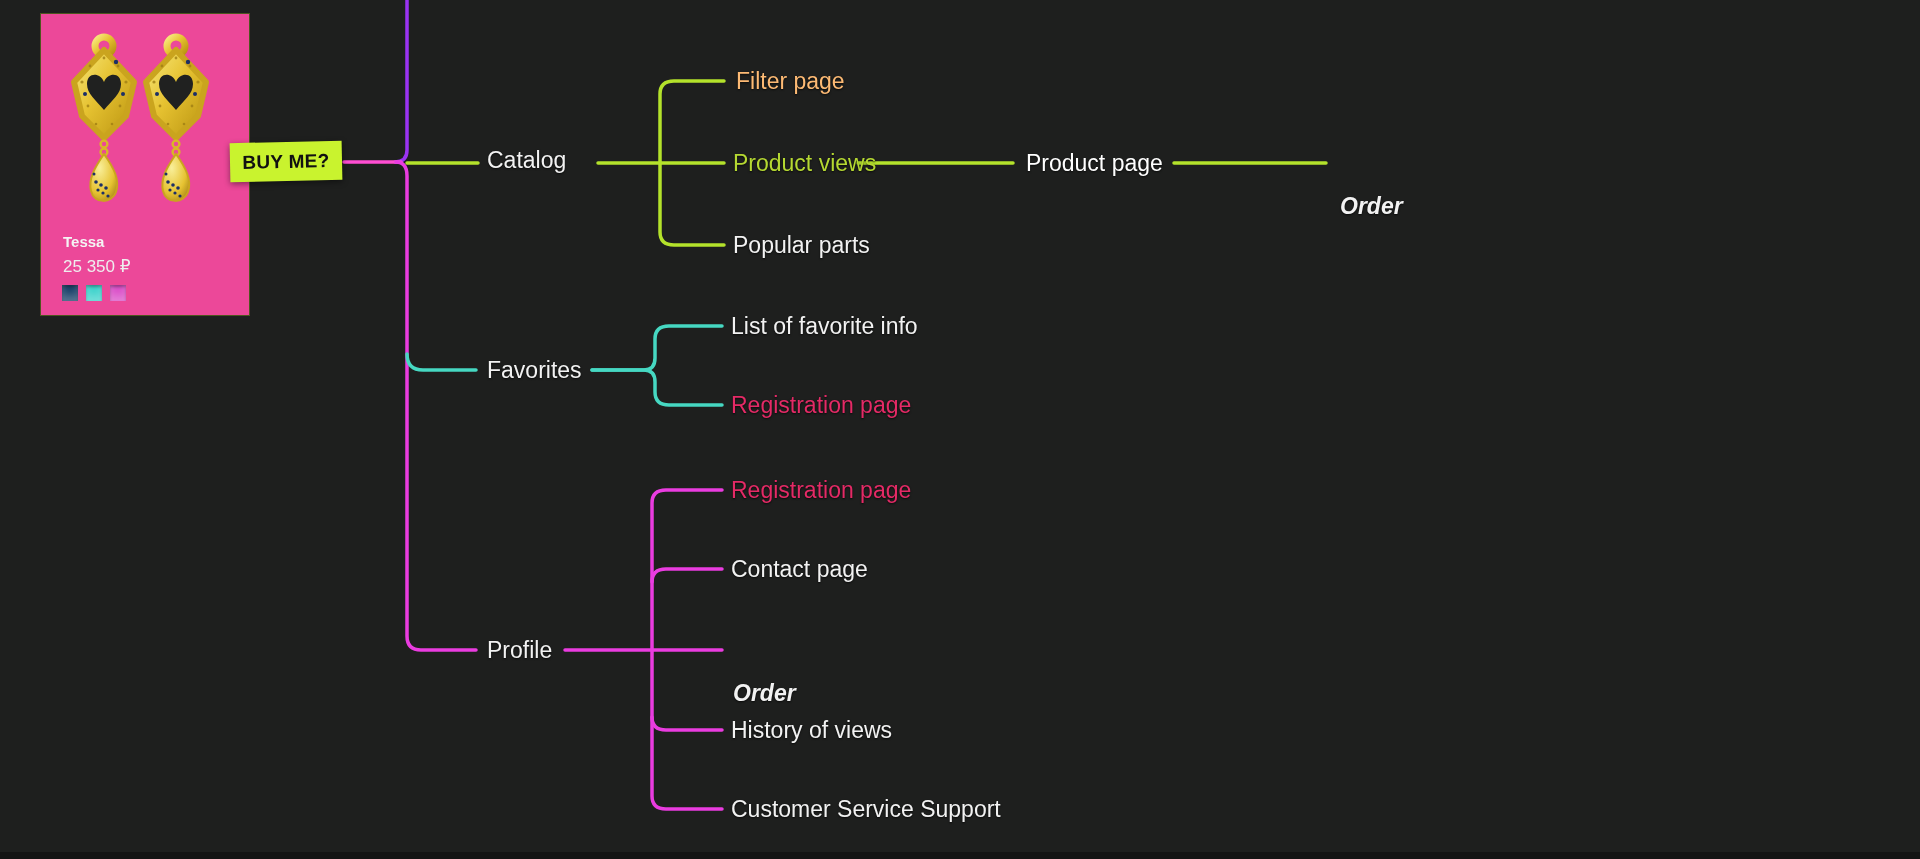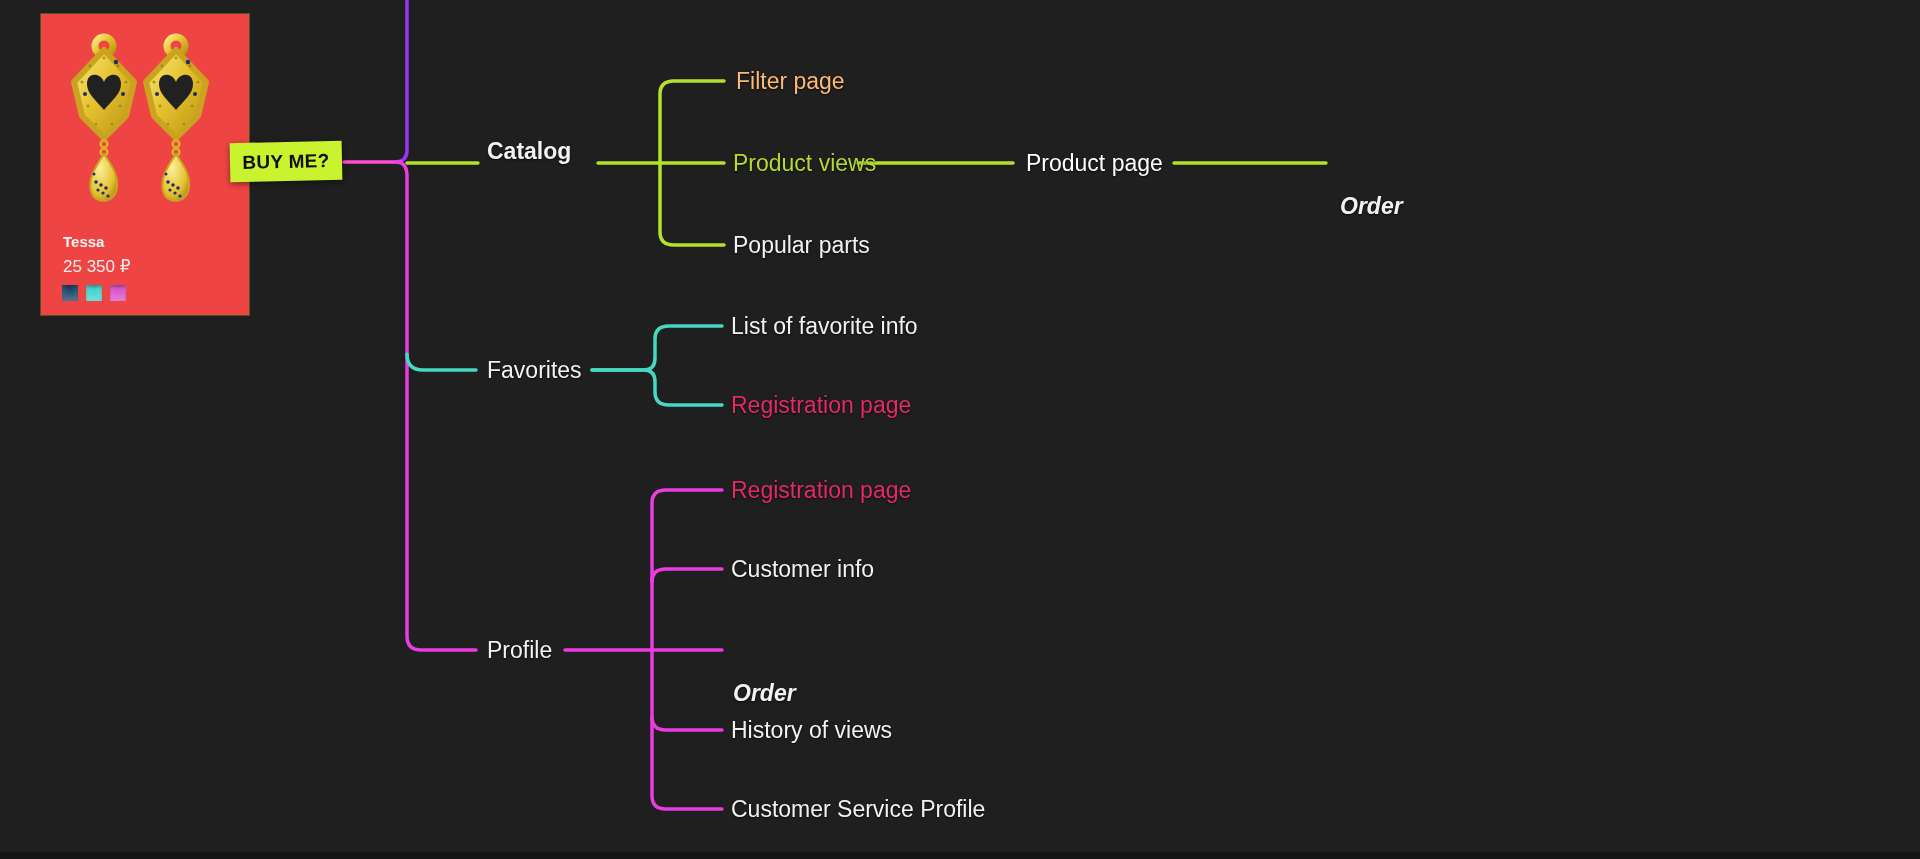--- a/index.html
+++ b/index.html
@@ -31,21 +31,21 @@
     position:absolute;z-index:3;left:230px;top:142px;width:112px;height:39px;
     background:var(--c-badge_bg,#c9f32e);color:var(--c-badge_text,#111);
     display:flex;align-items:center;justify-content:center;
     font-weight:800;font-size:19px;letter-spacing:.3px;
     transform:rotate(-1.2deg);box-shadow:0 2px 6px rgba(0,0,0,.45);
   }
 
   
   .card{
     position:absolute;left:40px;top:13px;width:210px;height:303px;z-index:2;
-    background:#ef4444;border:1px solid var(--c-card_border,#4d561f);box-sizing:border-box;
+    background:#ec4899;border:1px solid var(--c-card_border,#4d561f);box-sizing:border-box;
   }
   .card .art{position:absolute;left:8px;top:6px;}
   .card .title{position:absolute;left:22px;top:219px;font-size:15px;font-weight:bold;color:#f4f4f4;}
   .card .price{position:absolute;left:22px;top:242px;font-size:17px;color:#eeeeee;}
   .card .swatches{position:absolute;left:21px;top:271px;display:flex;gap:8px;}
   .card .swatch{
     width:16px;height:16px;
     box-shadow:inset 0 -6px 8px rgba(255,255,255,.28), inset 0 2px 3px rgba(0,0,0,.35);
   }
 </style>
@@ -76,37 +76,37 @@
 
     <path class="ln ln-magenta" d="M565 650 H722"></path>
     <path class="ln ln-magenta" d="M652 650 V503 Q652 490 666 490 H722"></path>
     <path class="ln ln-magenta" d="M652 582 Q652 569 666 569 H722"></path>
     <path class="ln ln-magenta" d="M652 650 V796 Q652 809 666 809 H722"></path>
     <path class="ln ln-magenta" d="M652 717 Q652 730 666 730 H722"></path>
   </svg>
 
   <div class="badge">BUY ME?</div>
 
-  <div class="node" style="left:487px;top:137px;font-weight:bold;">Catalog</div>
+  <div class="node" style="left:487px;top:146px;">Catalog</div>
   <div class="node" style="left: 736px; top: 67px; color: #fdba74;">Filter page</div>
   <div class="node" style="left: 733px; top: 149px; color: rgb(181, 216, 50);">Product views</div>
   <div class="node" style="left:733px;top:231px;">Popular parts</div>
   <div class="node" style="left: 1026px; top: 149px; color: #ffffff;">Product page</div>
   <div class="node bold-italic" style="left:1340px;top:149px;">Order</div>
 
   <div class="node" style="left:487px;top:356px;">Favorites</div>
   <div class="node" style="left:731px;top:312px;">List of favorite info</div>
   <div class="node" style="left: 731px; top: 391px; color: rgb(228, 42, 102);">Registration page</div>
 
   <div class="node" style="left:487px;top:636px;">Profile</div>
   <div class="node" style="left: 731px; top: 476px; color: rgb(228, 42, 102);">Registration page</div>
-  <div class="node" style="left:731px;top:555px;">Customer info</div>
+  <div class="node" style="left:731px;top:555px;">Contact page</div>
   <div class="node bold-italic" style="left:733px;top:636px;">Order</div>
   <div class="node" style="left:731px;top:716px;">History of views</div>
-  <div class="node" style="left:731px;top:795px;">Customer Service Profile</div>
+  <div class="node" style="left:731px;top:795px;">Customer Service Support</div>
 
   <div class="card">
     <svg class="art" width="194" height="200" viewBox="0 0 194 200">
       <defs>
         <linearGradient id="gold" x1="0" y1="0" x2="1" y2="1">
           <stop offset="0" stop-color="#f8ea80"></stop>
           <stop offset="0.45" stop-color="#e6c231"></stop>
           <stop offset="1" stop-color="#b8920f"></stop>
         </linearGradient>
         <radialGradient id="goldDrop" cx="0.35" cy="0.3" r="0.9">

